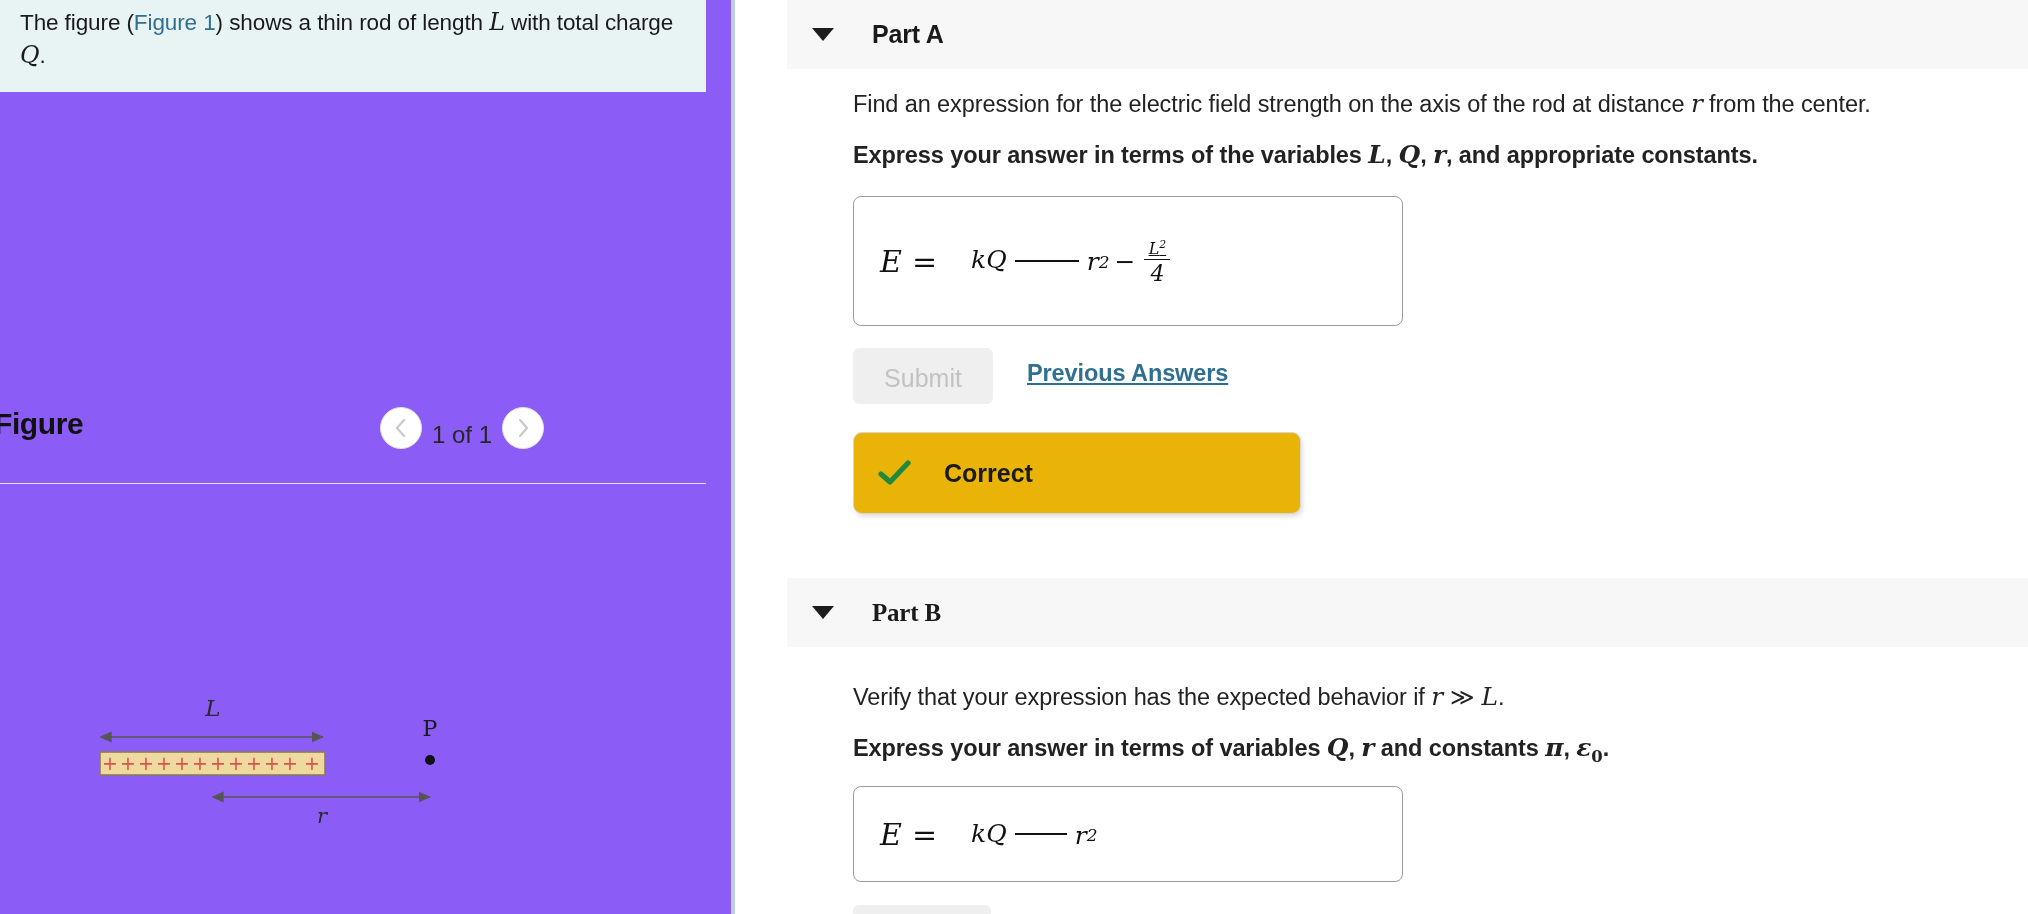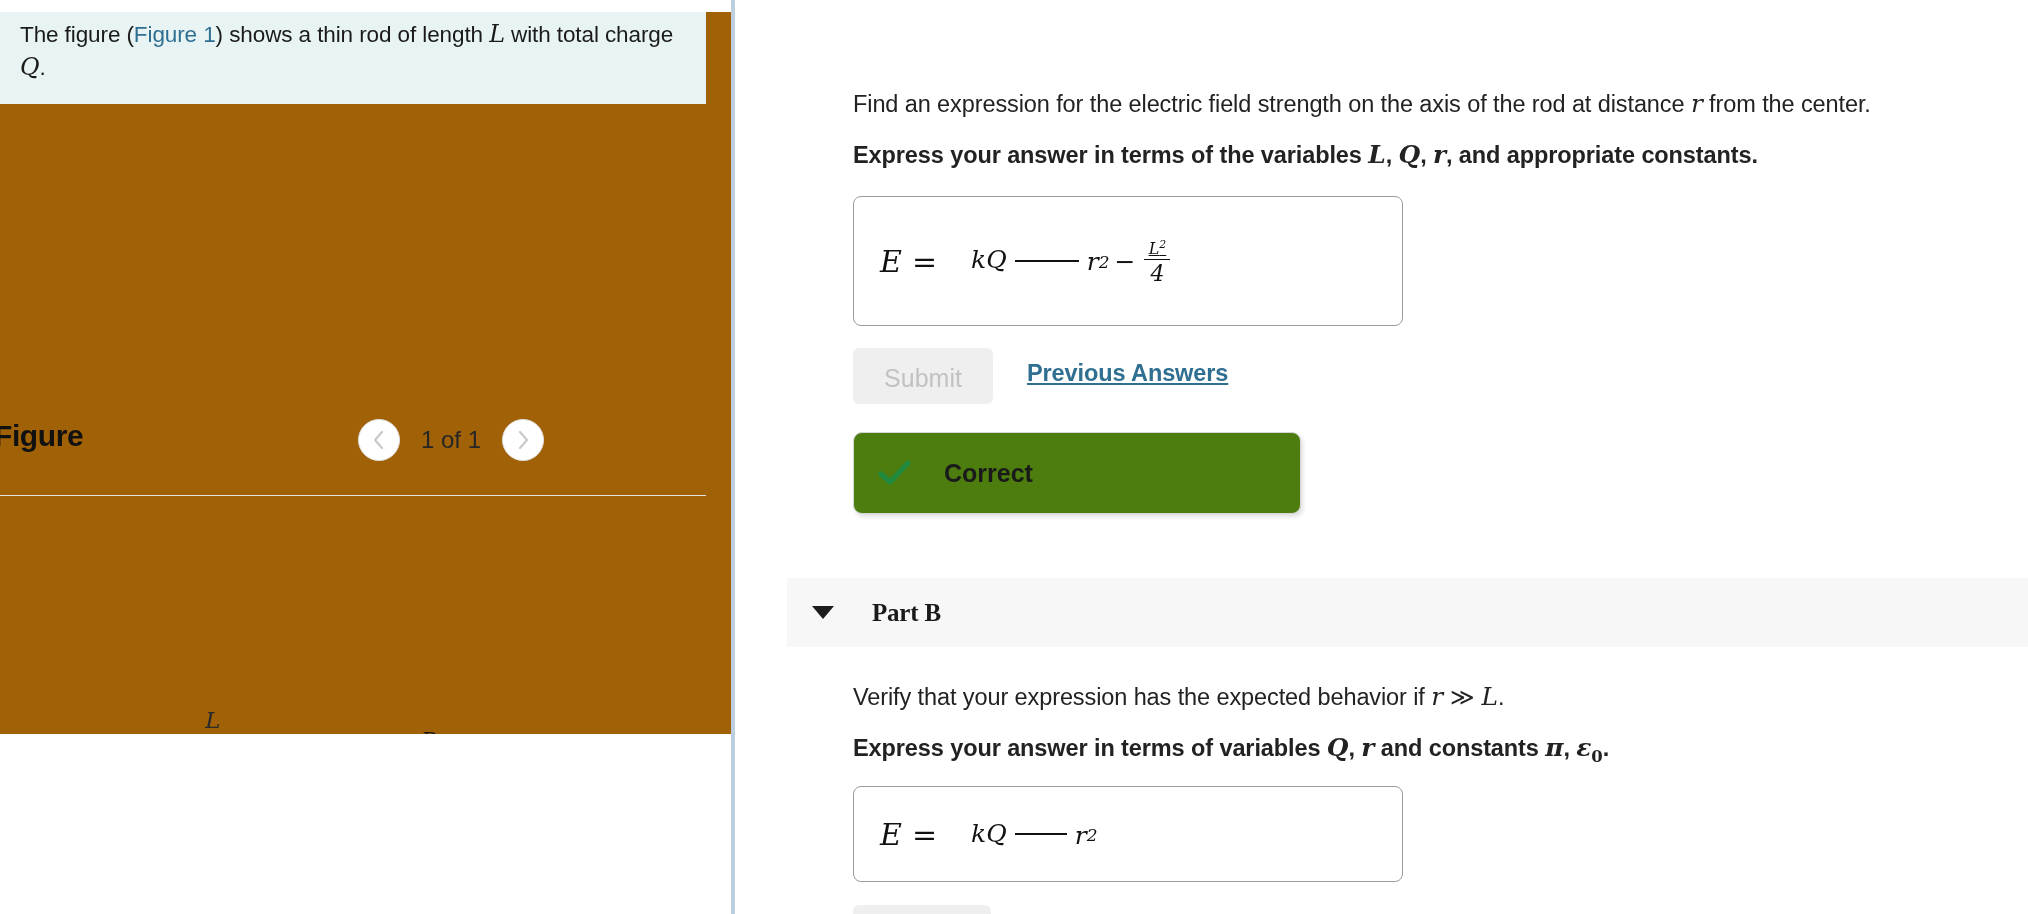--- a/index.html
+++ b/index.html
@@ -16,24 +16,24 @@
     position: relative;
     width: 2028px;
     height: 914px;
     background: #ffffff;
     overflow: hidden;
   }
 
   
   #left-panel {
     position: absolute;
-    left: 0; top: 12px;
+    left: 0; top: 0;
     width: 733px;
-    height: 722px;
-    background: #a16207;
+    height: 914px;
+    background: #8b5cf6;
     overflow: hidden;
   }
   #intro-box {
     position: absolute;
     left: 0; top: 0;
     width: 706px;
     height: 92px;
     background: #e8f4f3;
     box-sizing: border-box;
     padding: 6px 20px 0 20px;
@@ -69,22 +69,22 @@
     font-size: 30px;
     font-weight: bold;
     color: #111;
     letter-spacing: -0.4px;
   }
   #figure-pager {
     position: absolute;
     right: 162px;
     top: 2px;
     display: flex;
-    align-items: center;
-    gap: 20px;
+    align-items: flex-end;
+    gap: 9px;
   }
   .pager-btn {
     width: 42px; height: 42px;
     border-radius: 50%;
     border: 1.5px solid #e0e0e0;
     background: #fff;
     display: flex;
     align-items: center;
     justify-content: center;
     cursor: pointer;
@@ -241,21 +241,21 @@
     font-weight: bold;
     color: #2f6f91;
     text-decoration: underline;
     cursor: pointer;
     letter-spacing: -0.1px;
   }
   #correct-box {
     box-sizing: border-box;
     border: 1.4px solid #d6d6d6;
     border-radius: 9px;
-    background: #4d7c0f;
+    background: #eab308;
     box-shadow: 2px 3px 4px rgba(0,0,0,0.12);
     display: flex;
     align-items: center;
   }
   #correct-label {
     font-size: 25px;
     font-weight: bold;
     color: #1a1a1a;
     margin-left: 32px;
   }
@@ -334,20 +334,24 @@
         <line x1="213" y1="107" x2="430" y2="107" stroke="#555555" stroke-width="1.4" marker-start="url(#arrL)" marker-end="url(#arrR)"></line>
         <text x="322" y="133" font-family="DejaVu Serif, serif" font-style="italic" font-size="21" fill="#2a2a2a" text-anchor="middle">r</text>
       </svg>
     </div>
   </div>
 
   <div id="vertical-divider"></div>
 
   <div id="right-panel">
 
+    <div class="part-header" style="top:0px;">
+      <div class="part-caret"></div>
+      <div class="part-title">Part A</div>
+    </div>
 
     <div class="part-body" style="top:87px;">
       <div class="q-text"><span>Find an expression for the electric field strength on the axis of the rod at distance </span><span class="mathvar">r</span><span> from the center.</span></div>
     </div>
 
     <div class="part-body" style="top:138px;">
       <div class="q-text bold"><span>Express your answer in terms of the variables </span><span class="mathvar">L</span><span>, </span><span class="mathvar">Q</span><span>, </span><span class="mathvar">r</span><span>, and appropriate constants.</span></div>
     </div>
 
     <div class="answer-box" style="position:absolute; left:118px; top:196px; width:550px; height:130px;">

